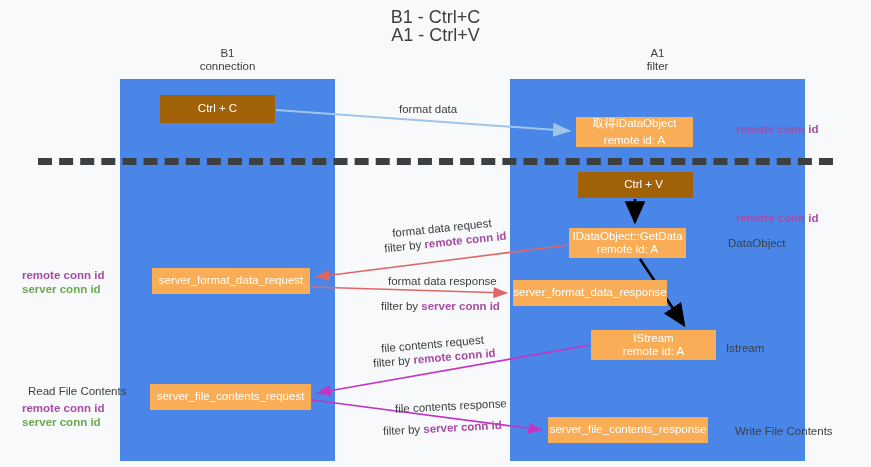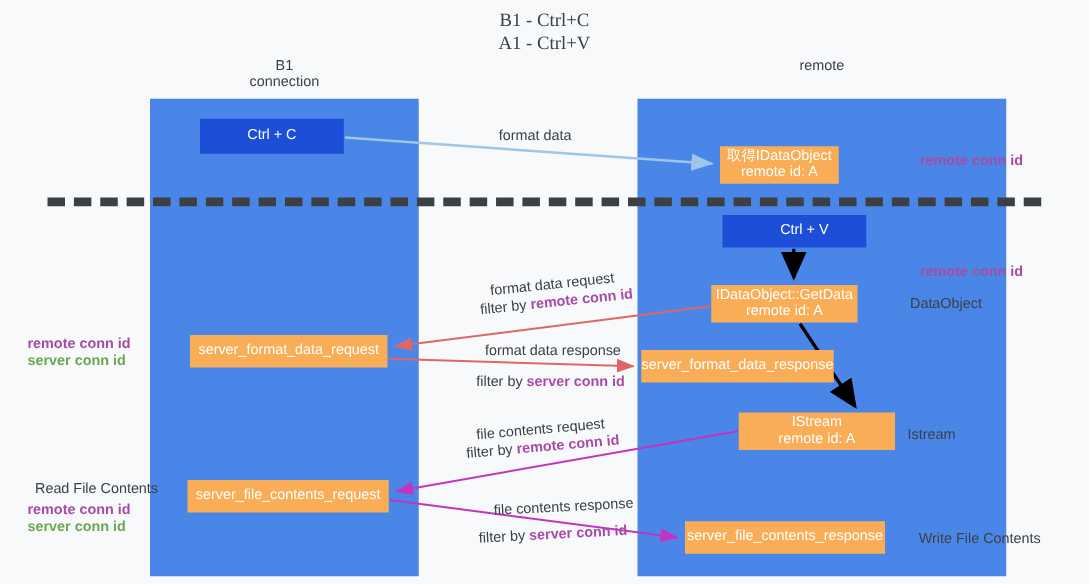--- a/index.html
+++ b/index.html
@@ -19,24 +19,23 @@
     background:#4a86e8;
   }
   #lane-b1{left:120px;top:79px;width:215px;height:382px;}
   #lane-a1{left:510px;top:79px;width:295px;height:382px;}
 
   
   .title{
     position:absolute;
     width:100%;
     text-align:center;
-    font-size:15px;
+    font-size:18px;
     line-height:18px;
     color:#3c4043;
-    font-family:Liberation Serif, serif;
   }
   #diagram-title{top:8px;left:0;}
 
   .lane-title{
     position:absolute;
     text-align:center;
     font-size:11.5px;
     line-height:13px;
     color:#3c4043;
   }
@@ -60,25 +59,25 @@
     flex-direction:column;
     align-items:center;
     justify-content:center;
     color:#ffffff;
     font-size:11.5px;
     line-height:13.5px;
     text-align:center;
     z-index:6;
   }
   .node .ln{display:block;white-space:nowrap;}
-  .green{background:#1d4ed8;}
+  .green{background:#a16207;}
   .orange{background:#f9ad56;}
 
   #node-ctrl-c{left:160px;top:95px;width:115px;height:28px;}
-  #node-idataobject{left:576px;top:117px;width:95px;height:30px;}
+  #node-idataobject{left:576px;top:117px;width:117px;height:30px;justify-content:space-between;}
   #node-ctrl-v{left:578px;top:172px;width:115px;height:26px;padding-left:16px;}
   #node-getdata{left:569px;top:228px;width:117px;height:30px;}
   #node-server-format-data-request{left:152px;top:268px;width:158px;height:26px;}
   #node-server-format-data-response{left:513px;top:280px;width:154px;height:26px;}
   #node-istream{left:591px;top:330px;width:125px;height:30px;}
   #node-server-file-contents-request{left:150px;top:384px;width:161px;height:26px;}
   #node-server-file-contents-response{left:548px;top:417px;width:160px;height:26px;}
 
   
   .anno{
@@ -136,21 +135,22 @@
   <div class="title" id="diagram-title">
     <span>B1 - Ctrl+C</span><br>
     <span>A1 - Ctrl+V</span>
   </div>
 
   <div class="lane-title" id="lane-title-b1">
     <span class="l1">B1</span>
     <span class="l2">connection</span>
   </div>
   <div class="lane-title" id="lane-title-a1">
-    <span class="l2">remote</span>
+    <span class="l1">A1</span>
+    <span class="l2">filter</span>
   </div>
 
   <svg class="edges" viewBox="0 0 871 467">
     <defs>
       <marker id="ar-blue" markerWidth="9" markerHeight="7" refX="8.5" refY="3.5" orient="auto">
         <polygon points="0 0, 9 3.5, 0 7" fill="#9fc5e8"></polygon>
       </marker>
       <marker id="ar-red" markerWidth="9" markerHeight="7" refX="8.5" refY="3.5" orient="auto">
         <polygon points="0 0, 9 3.5, 0 7" fill="#e06666"></polygon>
       </marker>

